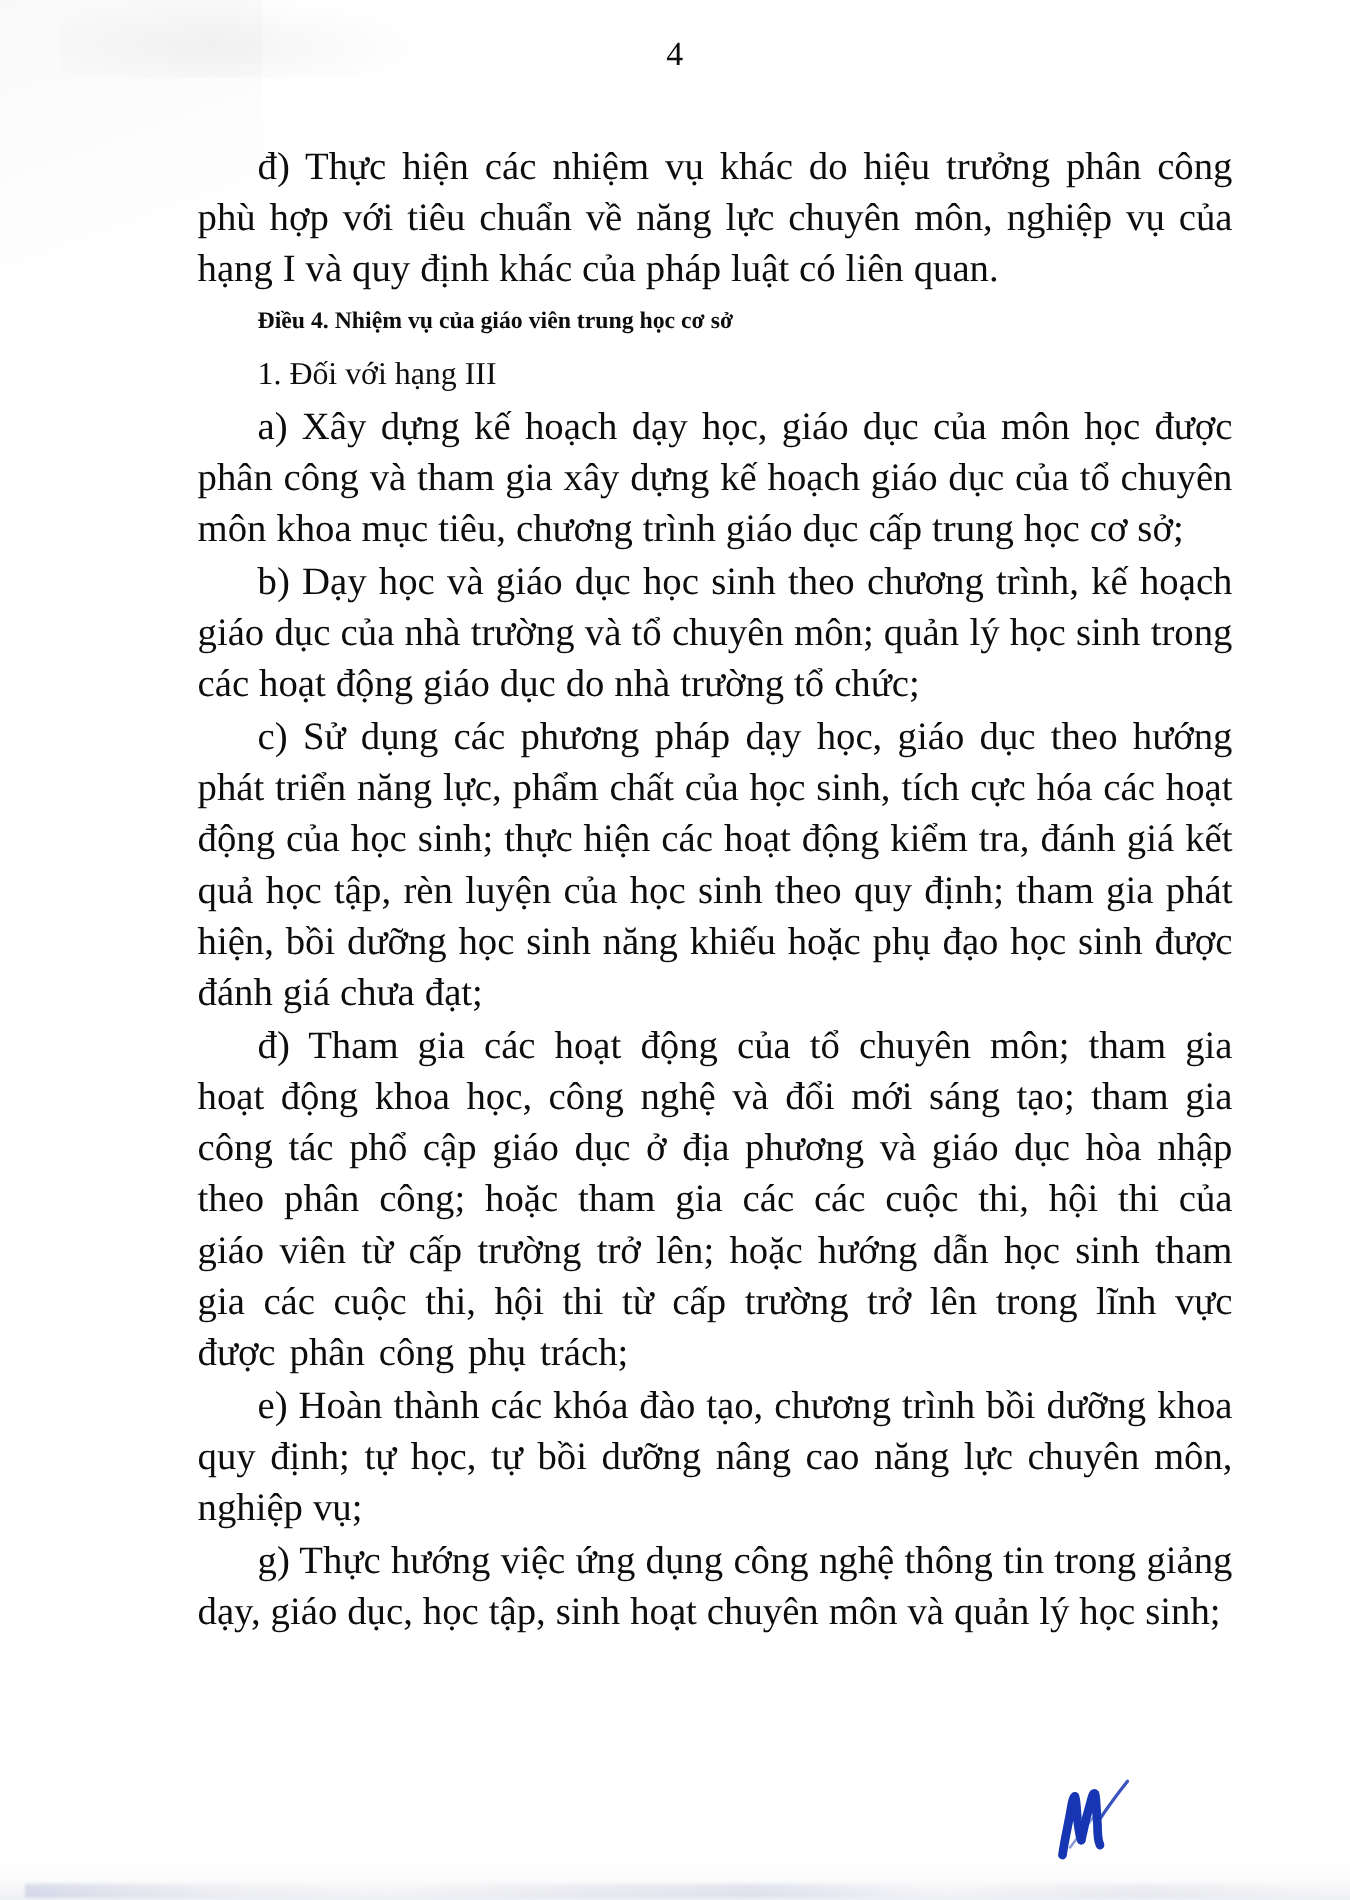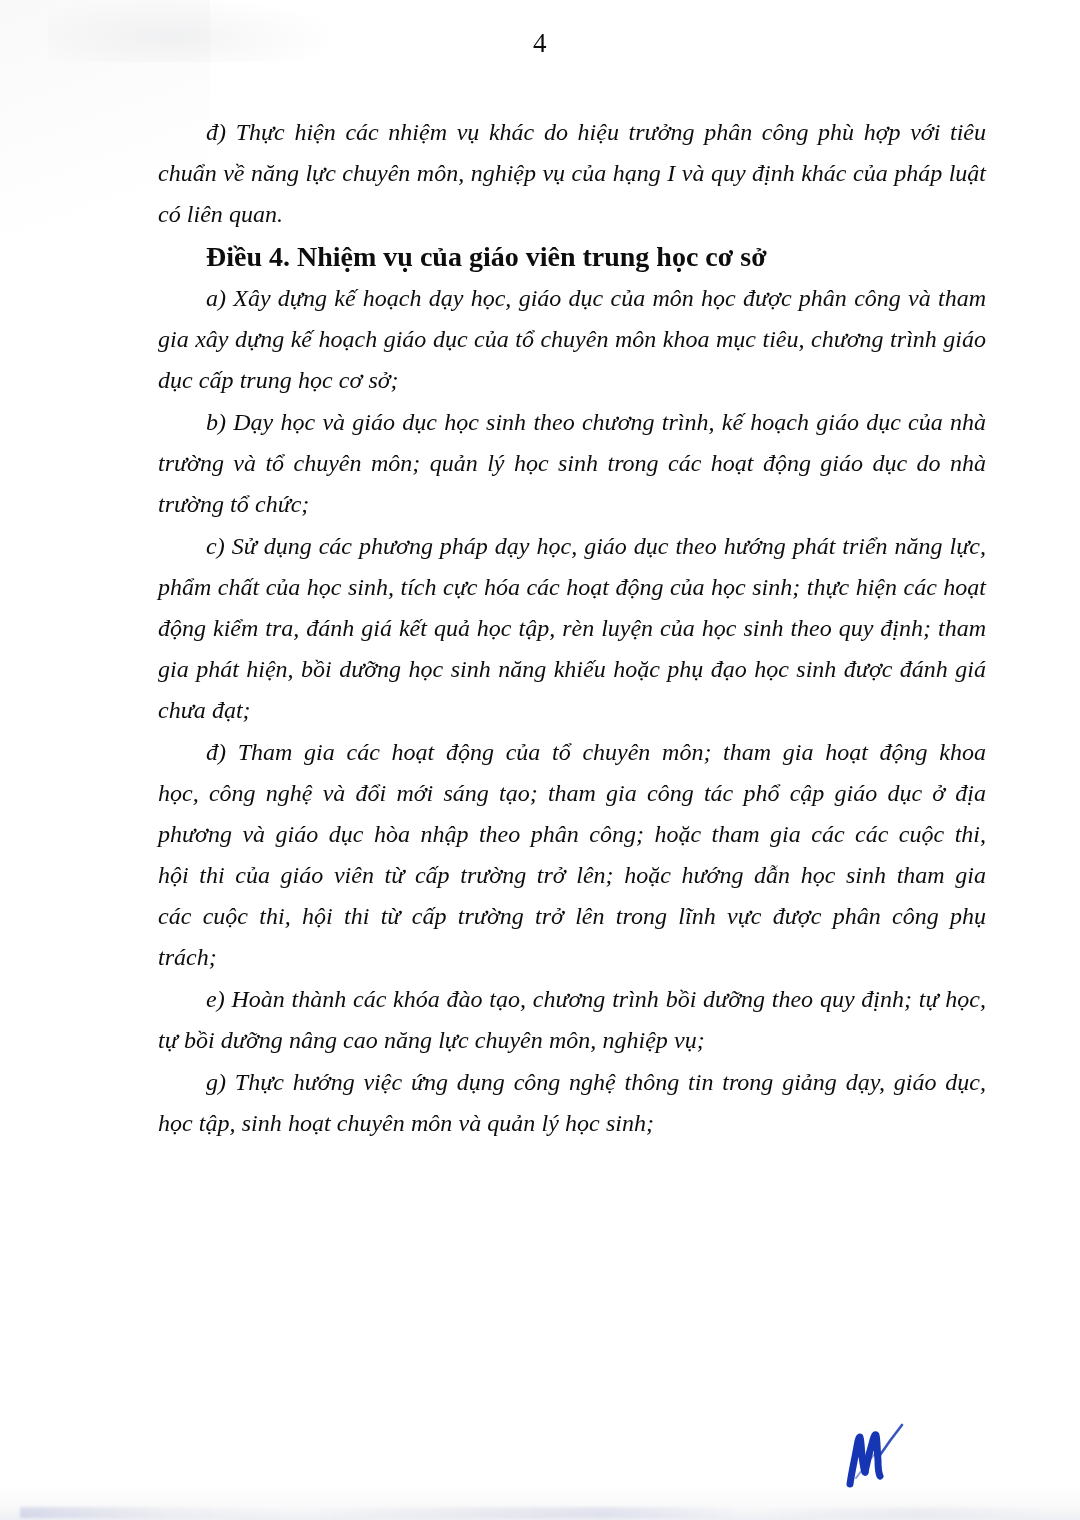--- a/index.html
+++ b/index.html
@@ -92,36 +92,35 @@
     left: 158px;
     top: 112px;
     width: 828px;
   }
 
   p.para {
     margin: 0 0 1px 0;
     text-indent: 48px;
     text-align: justify;
     text-justify: inter-word;
-    font-size: 24px;
+    font-size: 31px;
     line-height: 41px;
     word-spacing: 0.2px;
-    font-style: italic;
   }
 
   
   p.para.wide {
     word-spacing: 3.4px;
   }
 
   p.heading {
     margin: 0 0 1px 0;
     text-indent: 48px;
     text-align: left;
-    font-size: 28px;
+    font-size: 19px;
     line-height: 41px;
     font-weight: bold;
   }
 
   p.plain {
     margin: 0 0 1px 0;
     text-indent: 48px;
     text-align: left;
     font-size: 25.5px;
     line-height: 41px;
@@ -145,31 +144,32 @@
   <div class="scan-smudge-top"></div>
 
   <div class="page-number">4</div>
 
   <div class="doc-body">
 
     <p class="para">đ) Thực hiện các nhiệm vụ khác do hiệu trưởng phân công phù hợp với tiêu chuẩn về năng lực chuyên môn, nghiệp vụ của hạng I và quy định khác của pháp luật có liên quan.</p>
 
     <p class="heading">Điều 4. Nhiệm vụ của giáo viên trung học cơ sở</p>
 
+    <p class="plain">1. Đối với hạng III</p>
 
     <p class="para">a) Xây dựng kế hoạch dạy học, giáo dục của môn học được phân công và tham gia xây dựng kế hoạch giáo dục của tổ chuyên môn khoa mục tiêu, chương trình giáo dục cấp trung học cơ sở;</p>
 
     <p class="para">b) Dạy học và giáo dục học sinh theo chương trình, kế hoạch giáo dục của nhà trường và tổ chuyên môn; quản lý học sinh trong các hoạt động giáo dục do nhà trường tổ chức;</p>
 
     <p class="para">c) Sử dụng các phương pháp dạy học, giáo dục theo hướng phát triển năng lực, phẩm chất của học sinh, tích cực hóa các hoạt động của học sinh; thực hiện các hoạt động kiểm tra, đánh giá kết quả học tập, rèn luyện của học sinh theo quy định; tham gia phát hiện, bồi dưỡng học sinh năng khiếu hoặc phụ đạo học sinh được đánh giá chưa đạt;</p>
 
 
     <p class="para wide">đ) Tham gia các hoạt động của tổ chuyên môn; tham gia hoạt động khoa học, công nghệ và đổi mới sáng tạo; tham gia công tác phổ cập giáo dục ở địa phương và giáo dục hòa nhập theo phân công; hoặc tham gia các các cuộc thi, hội thi của giáo viên từ cấp trường trở lên; hoặc hướng dẫn học sinh tham gia các cuộc thi, hội thi từ cấp trường trở lên trong lĩnh vực được phân công phụ trách;</p>
 
-    <p class="para">e) Hoàn thành các khóa đào tạo, chương trình bồi dưỡng theo quy định; tự học, tự bồi dưỡng nâng cao năng lực chuyên môn, nghiệp vụ;</p>
+    <p class="para">e) Hoàn thành các khóa đào tạo, chương trình bồi dưỡng khoa quy định; tự học, tự bồi dưỡng nâng cao năng lực chuyên môn, nghiệp vụ;</p>
 
     <p class="para">g) Thực hướng việc ứng dụng công nghệ thông tin trong giảng dạy, giáo dục, học tập, sinh hoạt chuyên môn và quản lý học sinh;</p>
 
 
   </div>
 
   <div class="signature">
     <svg width="120" height="80" viewBox="0 0 120 80" aria-hidden="true">
       <g fill="none" stroke="#1636b4" stroke-linecap="round" stroke-linejoin="round">
         <path d="M24 66 C26 52, 29 40, 31 28 C32 22, 33 19, 34 19 C35 20, 35 28, 36 38 C37 46, 38 52, 39 54" stroke-width="7"></path>

